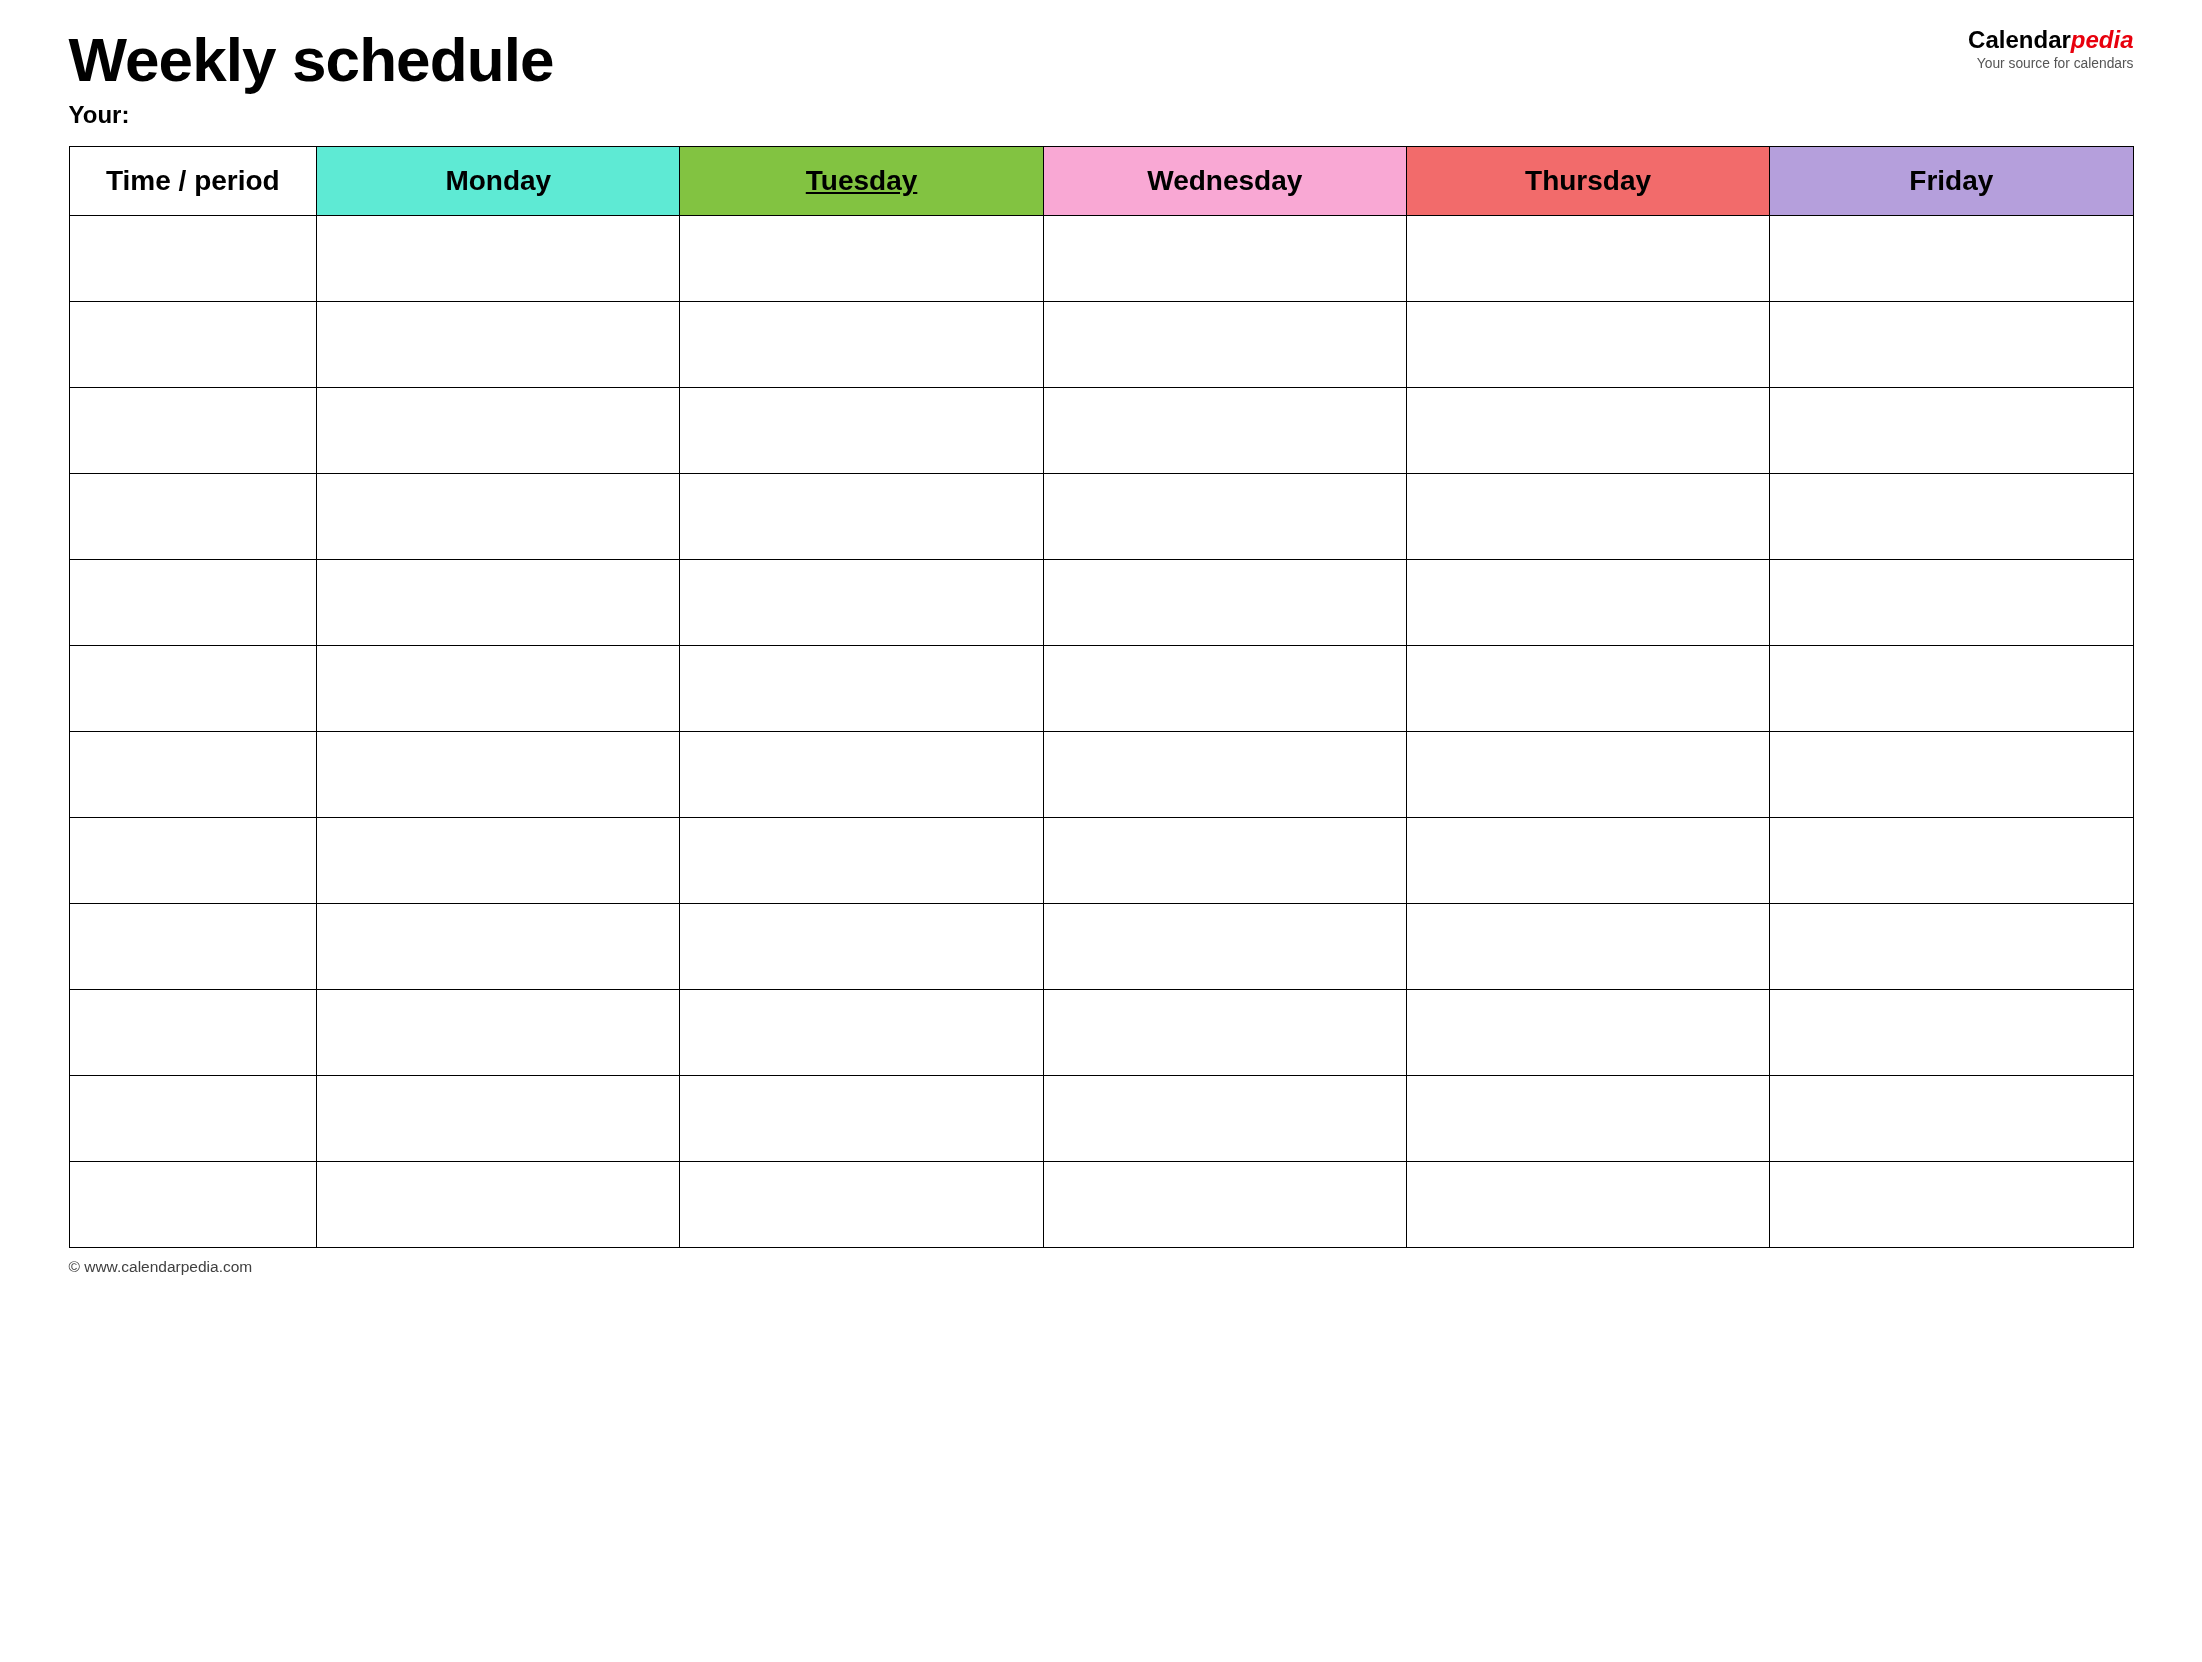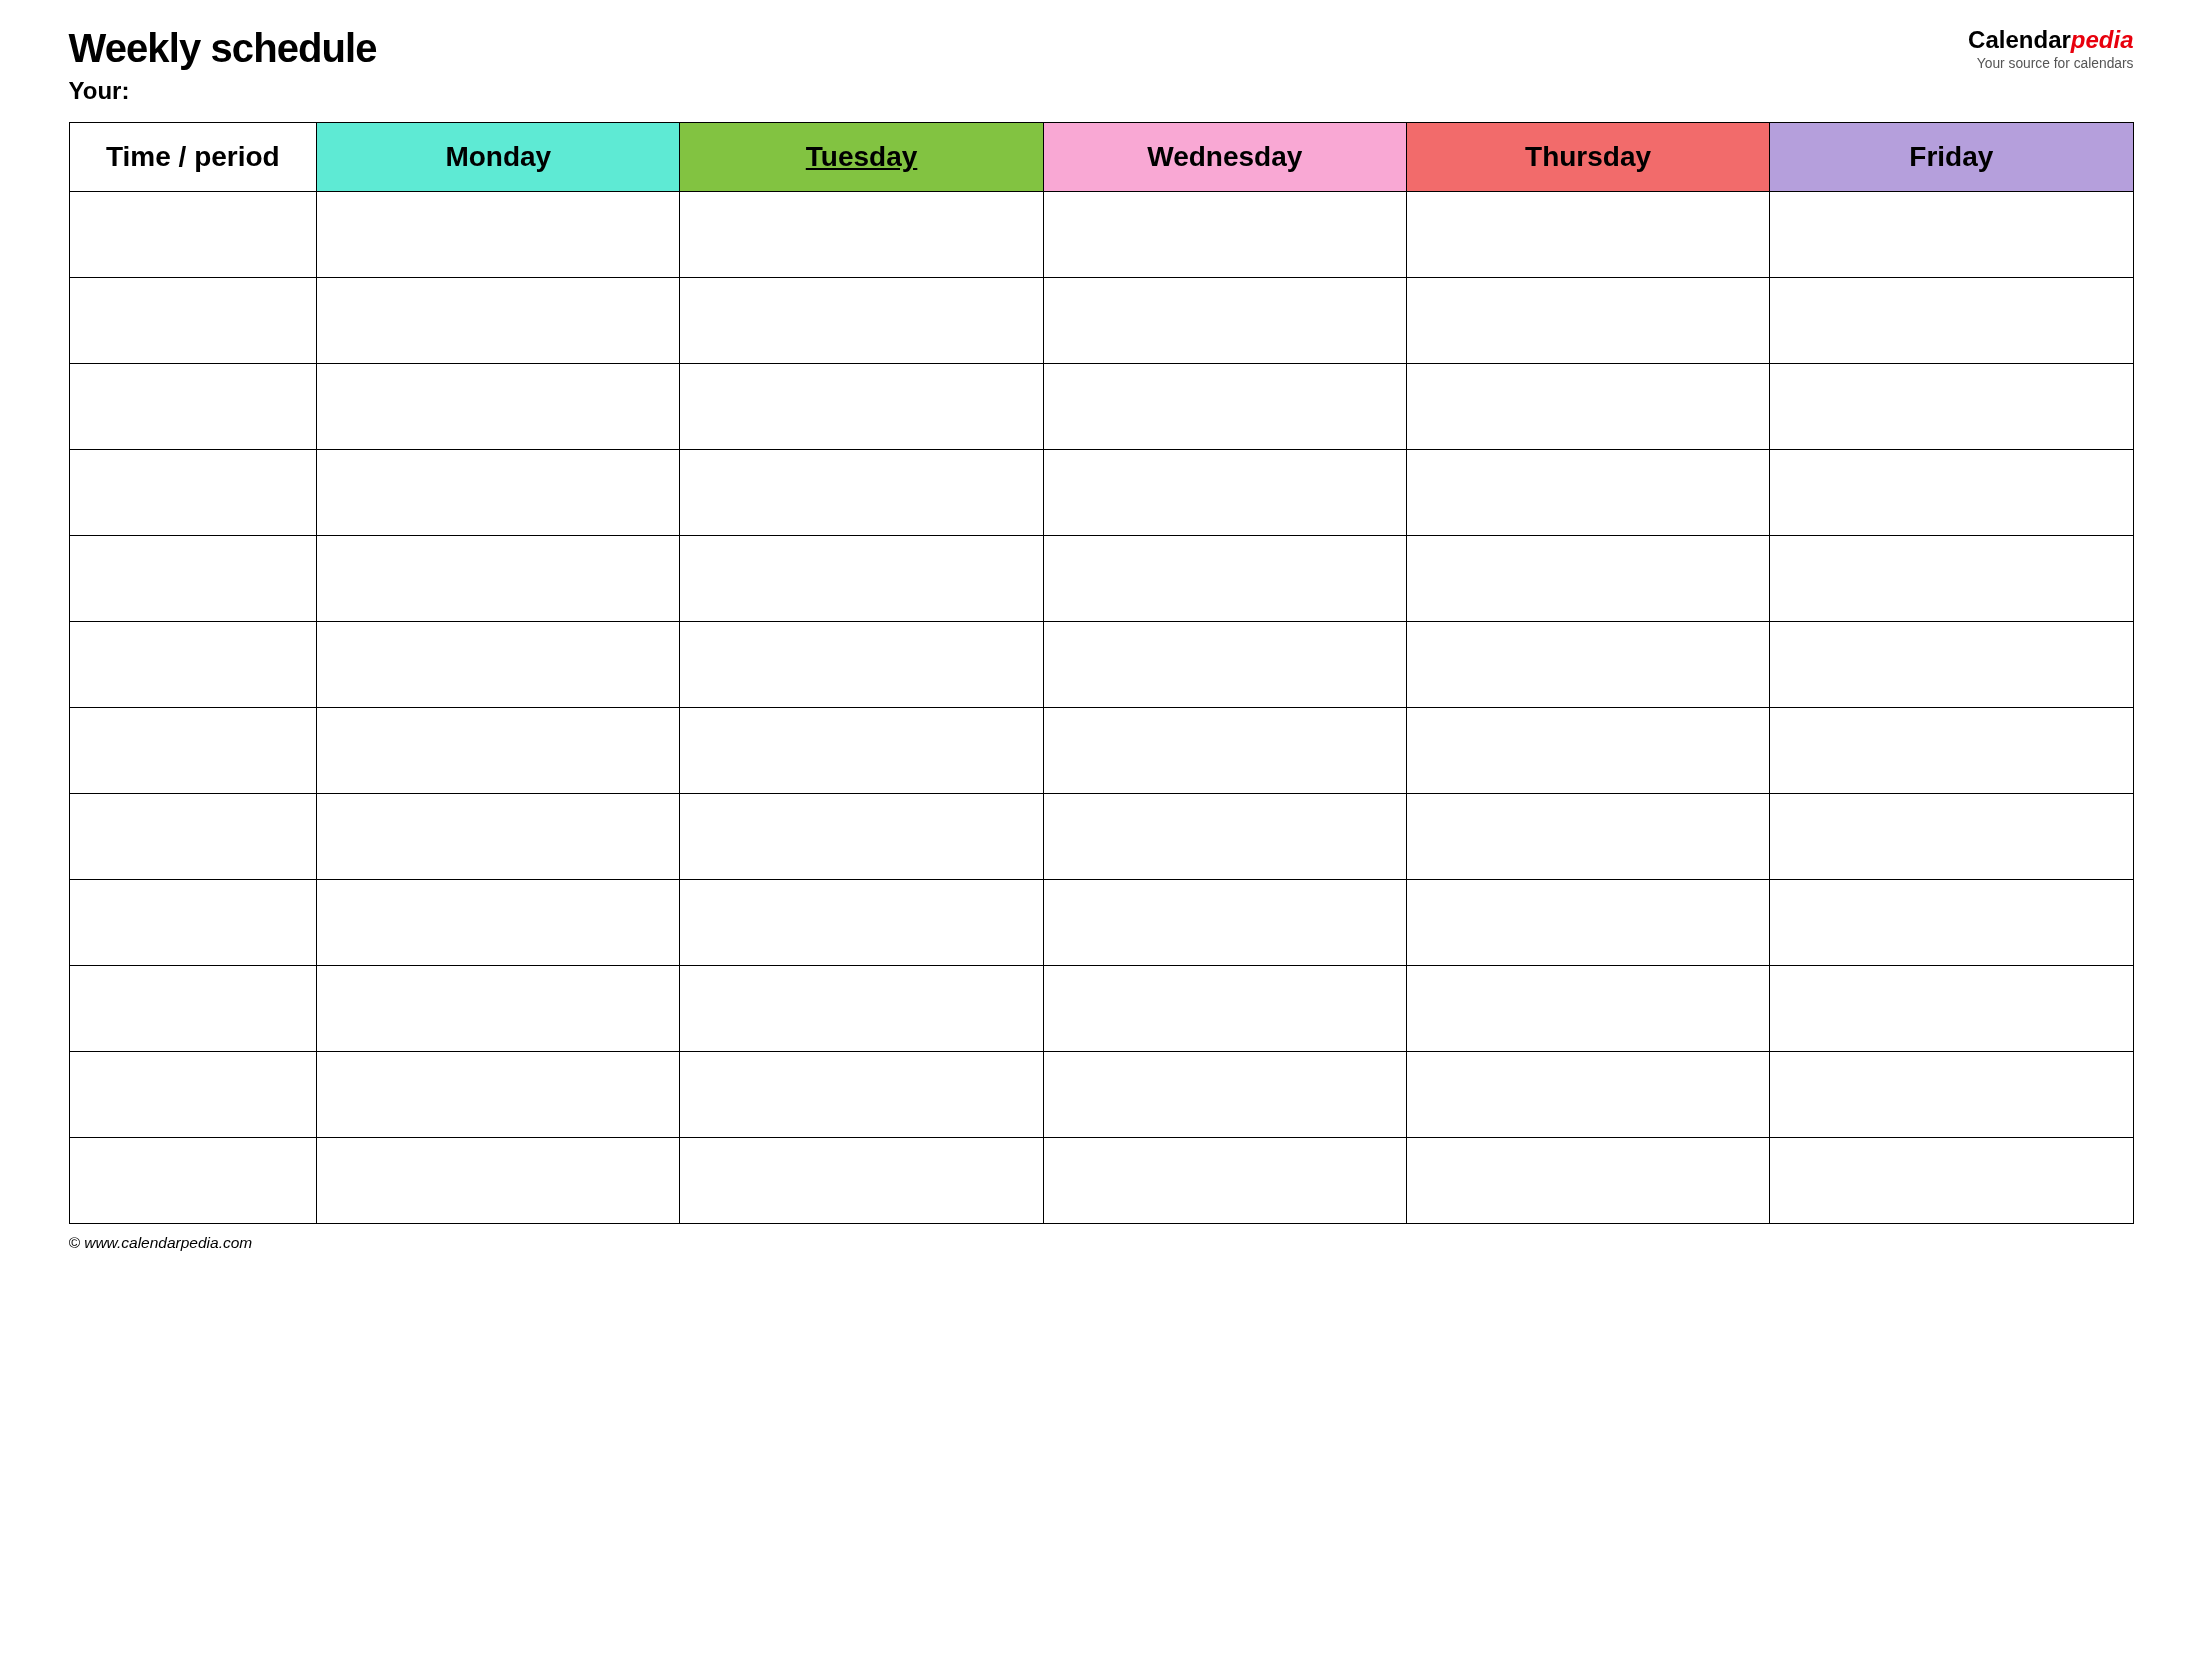--- a/index.html
+++ b/index.html
@@ -28,21 +28,21 @@
       align-items: flex-start;
       margin-bottom: 8.6px;
     }
 
     .title-area {
       display: flex;
       flex-direction: column;
     }
 
     .page-title {
-      font-size: 40px;
+      font-size: 62px;
       font-weight: bold;
       color: #000000;
       line-height: 1.1;
       letter-spacing: -0.9px;
     }
 
     .name-label {
       font-size: 24px;
       font-weight: bold;
       color: #000000;
@@ -135,22 +135,21 @@
     }
 
     .body-row td {
       background: #ffffff;
       height: 86px;
     }
 
     .footer {
       margin-top: 10.3px;
       font-size: 15.5px;
-      color: #000000;
-      font-style: italic;
+      color: #404040;
     }
   </style>
 </head>
 <body>
 
 <div class="page-container">
 
   <div class="header-section">
     <div class="title-area">
       <h1 class="page-title">Weekly schedule</h1>

